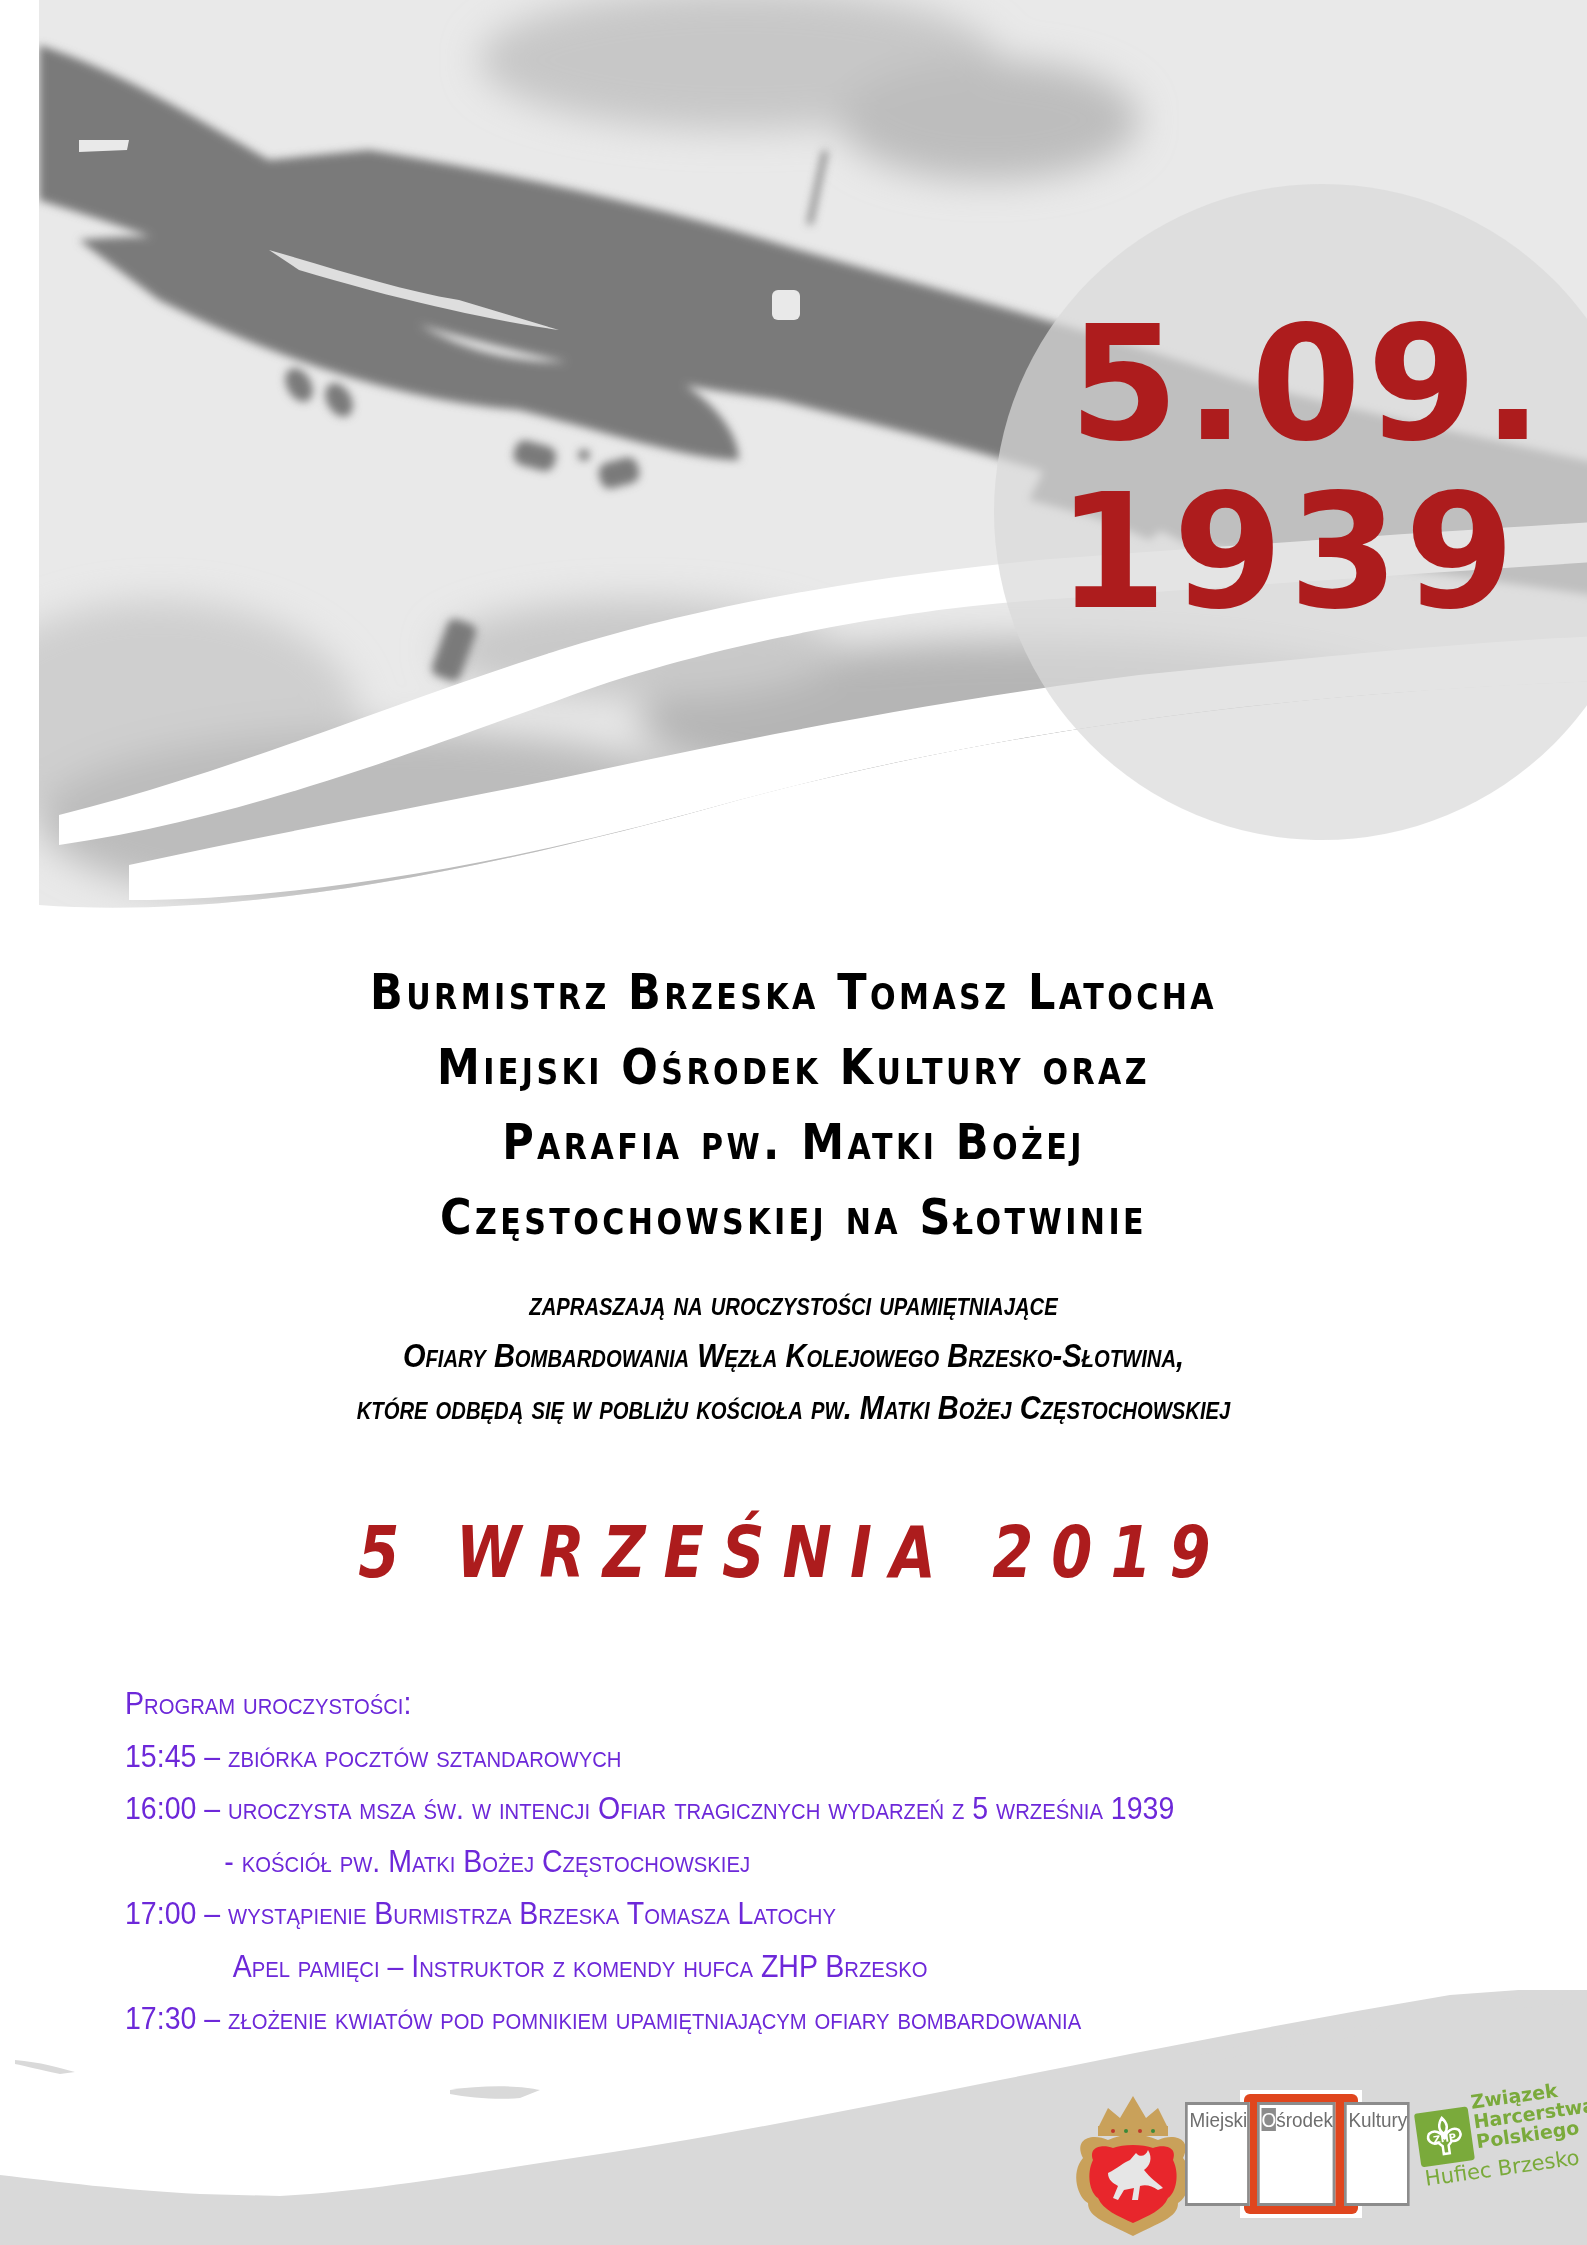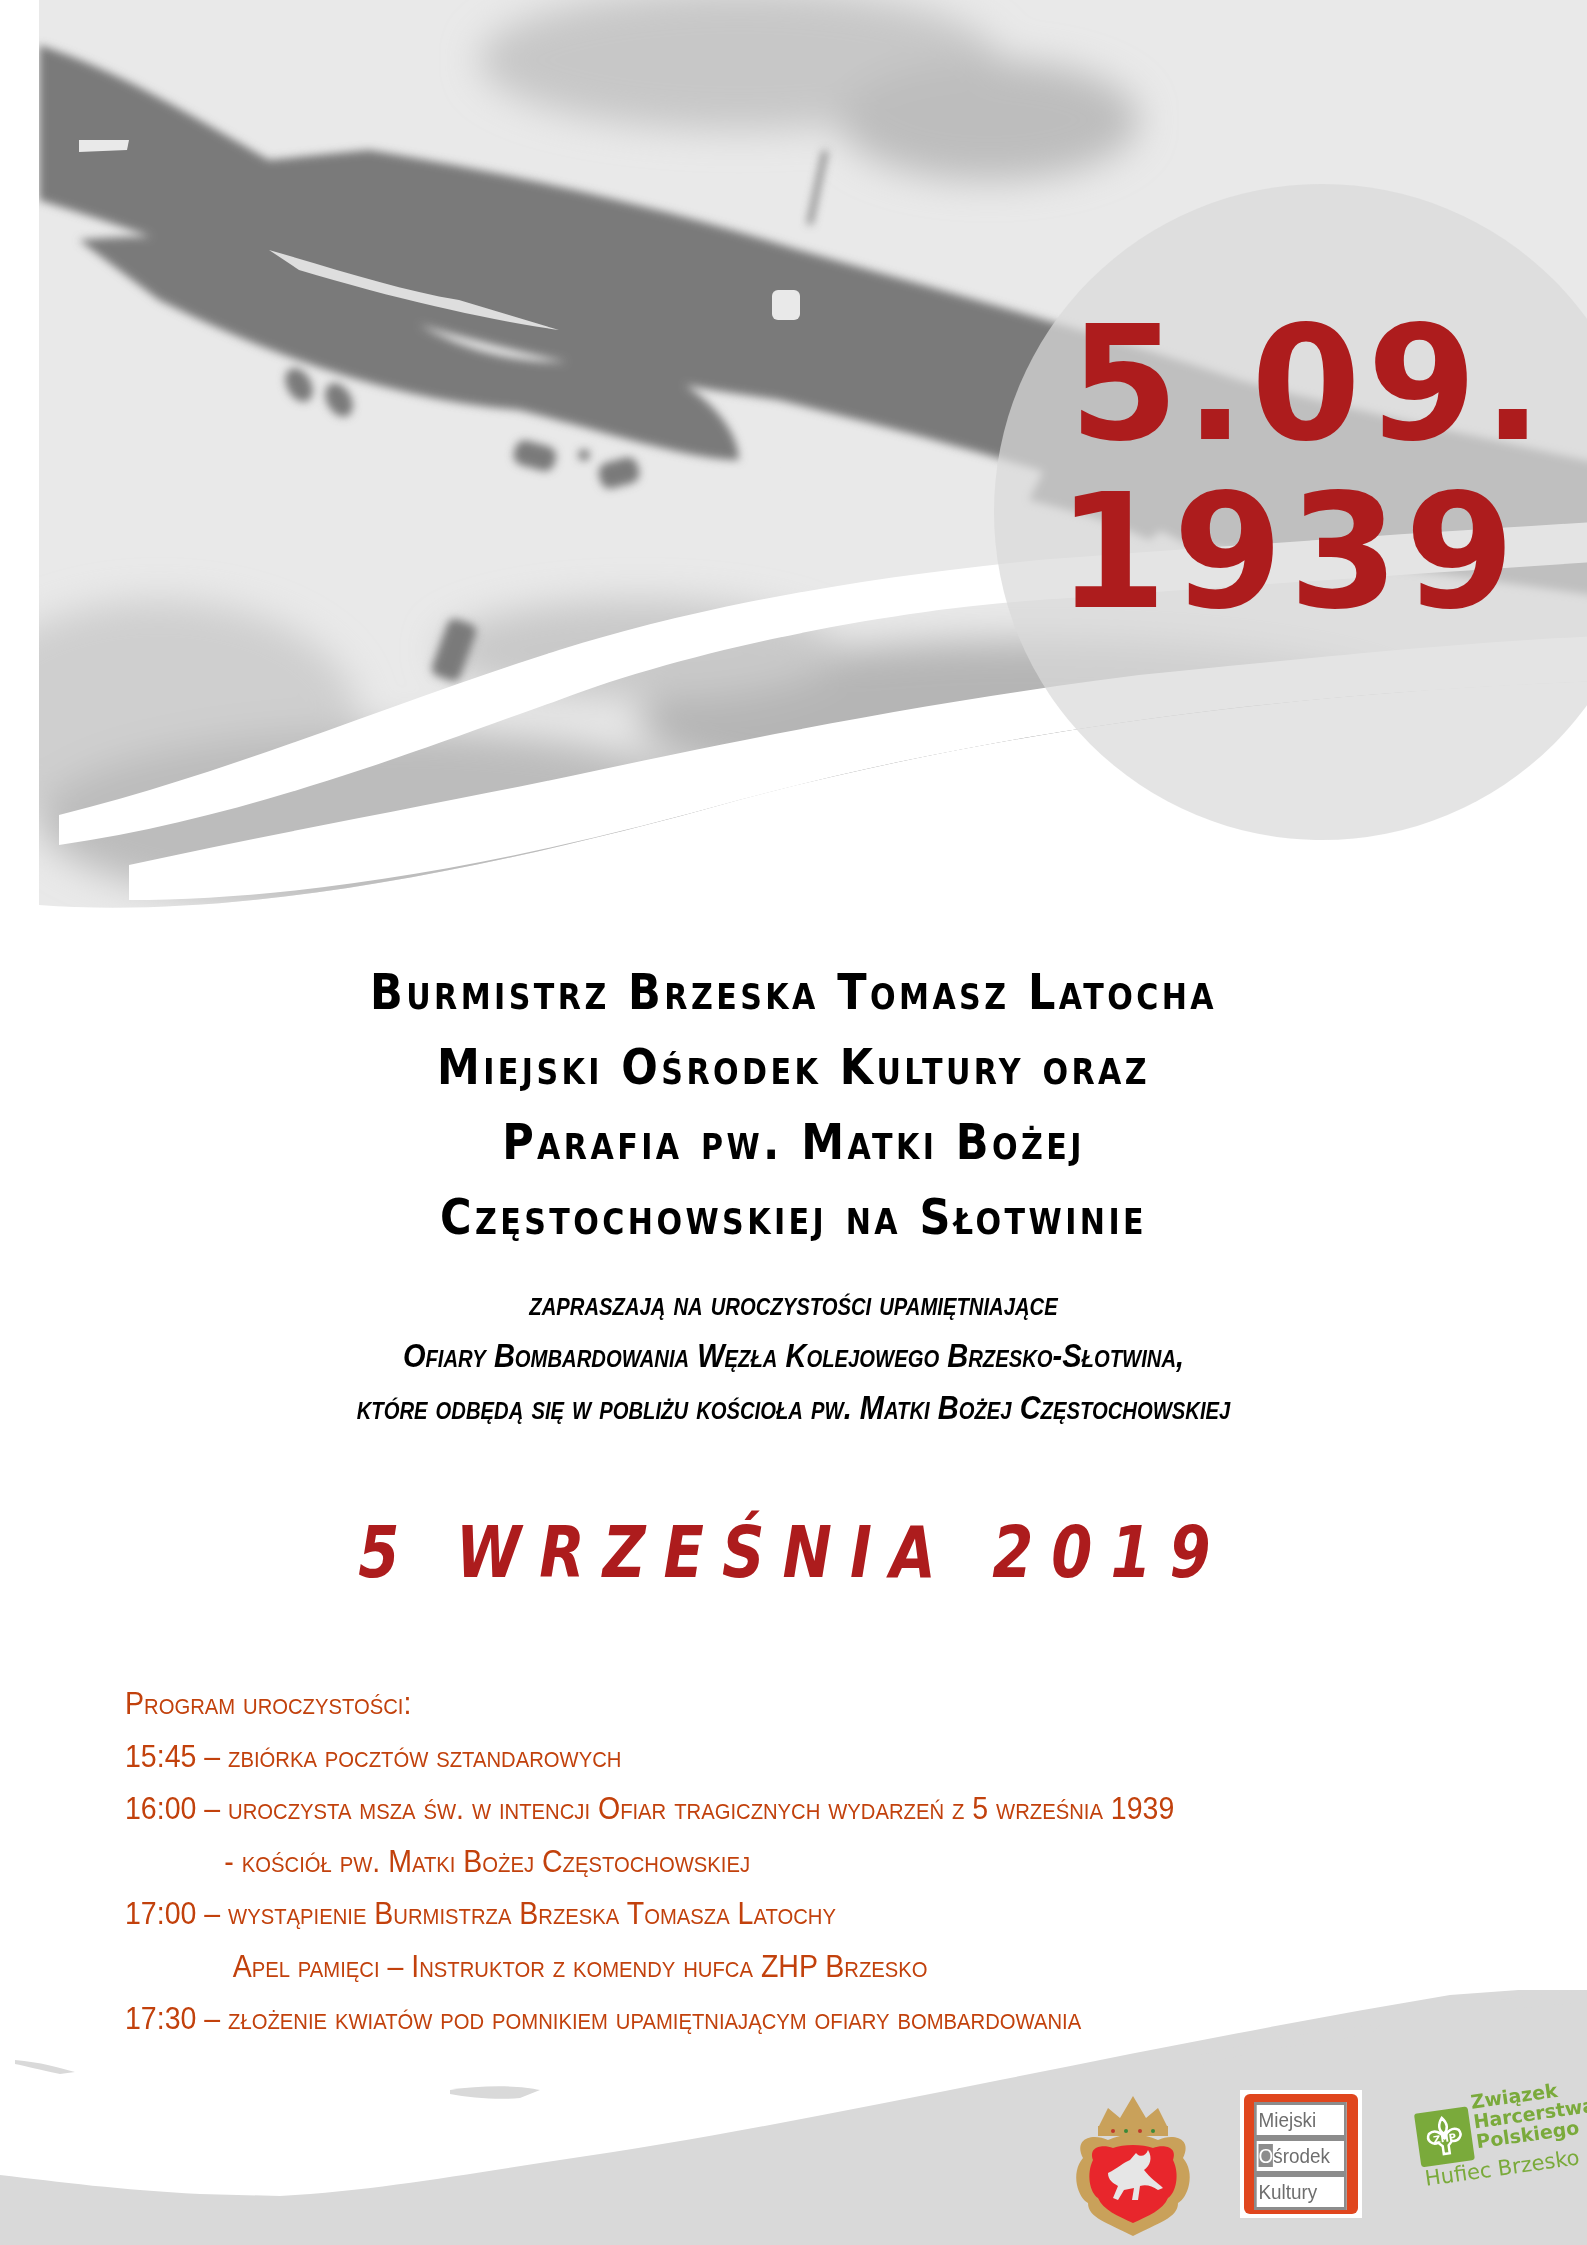--- a/index.html
+++ b/index.html
@@ -37,38 +37,38 @@
   }
   .event-date {
     position: absolute; left: 0; top: 1502px; width: 1587px; text-align: center;
     color: #ad1c1d; font-family: "DejaVu Sans", sans-serif; font-weight: bold;
     font-style: italic; font-size: 72px; letter-spacing: 22px; line-height: 100px;
     transform: scaleX(0.82); transform-origin: center;
   }
   .program {
     position: absolute; left: 125px; top: 1678px; width: 1400px;
     font-family: "Liberation Sans", sans-serif; font-variant: small-caps;
-    font-size: 31px; line-height: 52.5px; color: #c2410c;
+    font-size: 31px; line-height: 52.5px; color: #6d28d9;
   }
   .program .row { white-space: nowrap; transform: scaleX(0.92); transform-origin: left; }
   .program .time { display: inline-block; }
   .program .indent1 { padding-left: 108px; }
   .program .indent2 { padding-left: 117px; }
 
   .footer-bg { position: absolute; left: 0; top: 1990px; width: 1587px; height: 255px; }
 
   .logos { position: absolute; top: 2088px; left: 0; width: 1587px; height: 150px; }
   .logo-coa { position: absolute; left: 1068px; top: 0; width: 130px; height: 150px; }
   .logo-mok {
     position: absolute; left: 1240px; top: 2px; width: 122px; height: 128px;
     background: #fff; padding: 4px;
   }
   .logo-mok .frame {
     width: 100%; height: 100%; background: #e0461e; border-radius: 6px; padding: 8px 10px;
-    display: flex; flex-direction: column; justify-content: space-between;
+    display: flex; flex-direction: row; justify-content: center;
   }
   .logo-mok .cell {
     background: #fff; border: 3px solid #8c8c8c; font-size: 21px; line-height: 30px;
     color: #6e6e6e; padding-left: 2px; font-family: "Liberation Sans", sans-serif;
     transform: scaleX(0.9); transform-origin: left; width: 110%;
   }
   .logo-mok .cell.first-o span.o { background: #8c8c8c; color: #fff; }
   .logo-zhp { position: absolute; left: 1412px; top: 12px; width: 170px; height: 100px; transform: rotate(-8deg); transform-origin: left top; }
   .logo-zhp .box { position: absolute; left: 0; top: 14px; width: 54px; height: 54px; background: #7aaa3b; border-radius: 3px; }
   .logo-zhp .box svg { position: absolute; left: 6px; top: 6px; }

